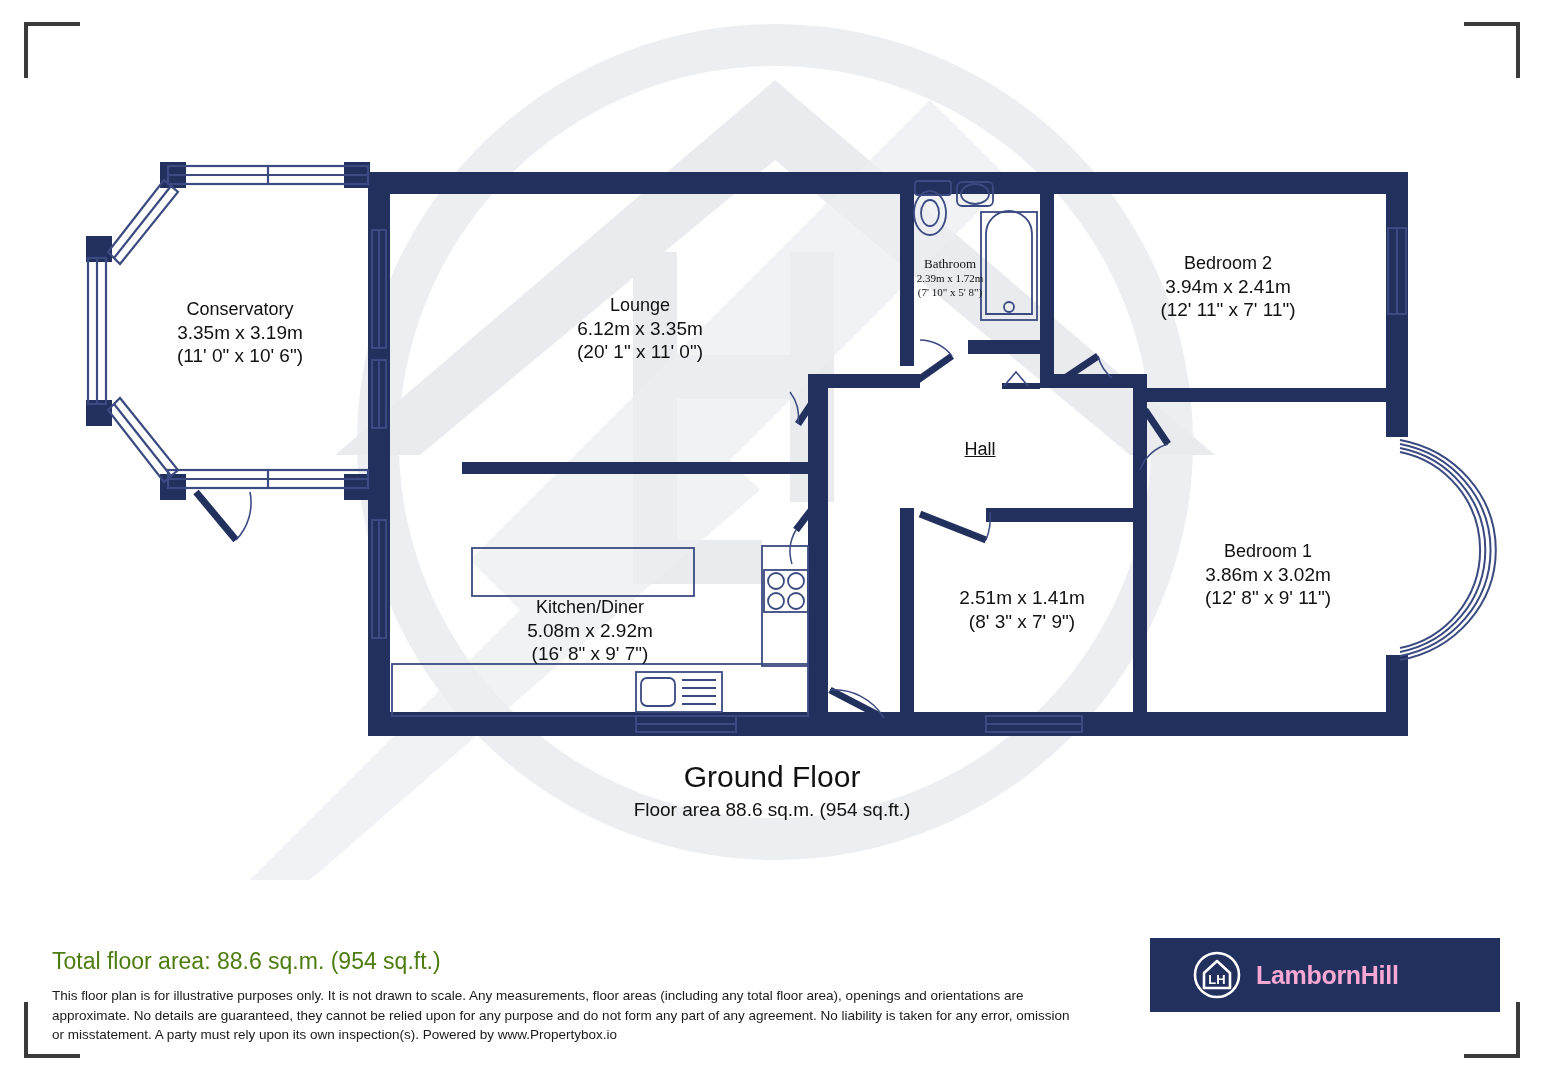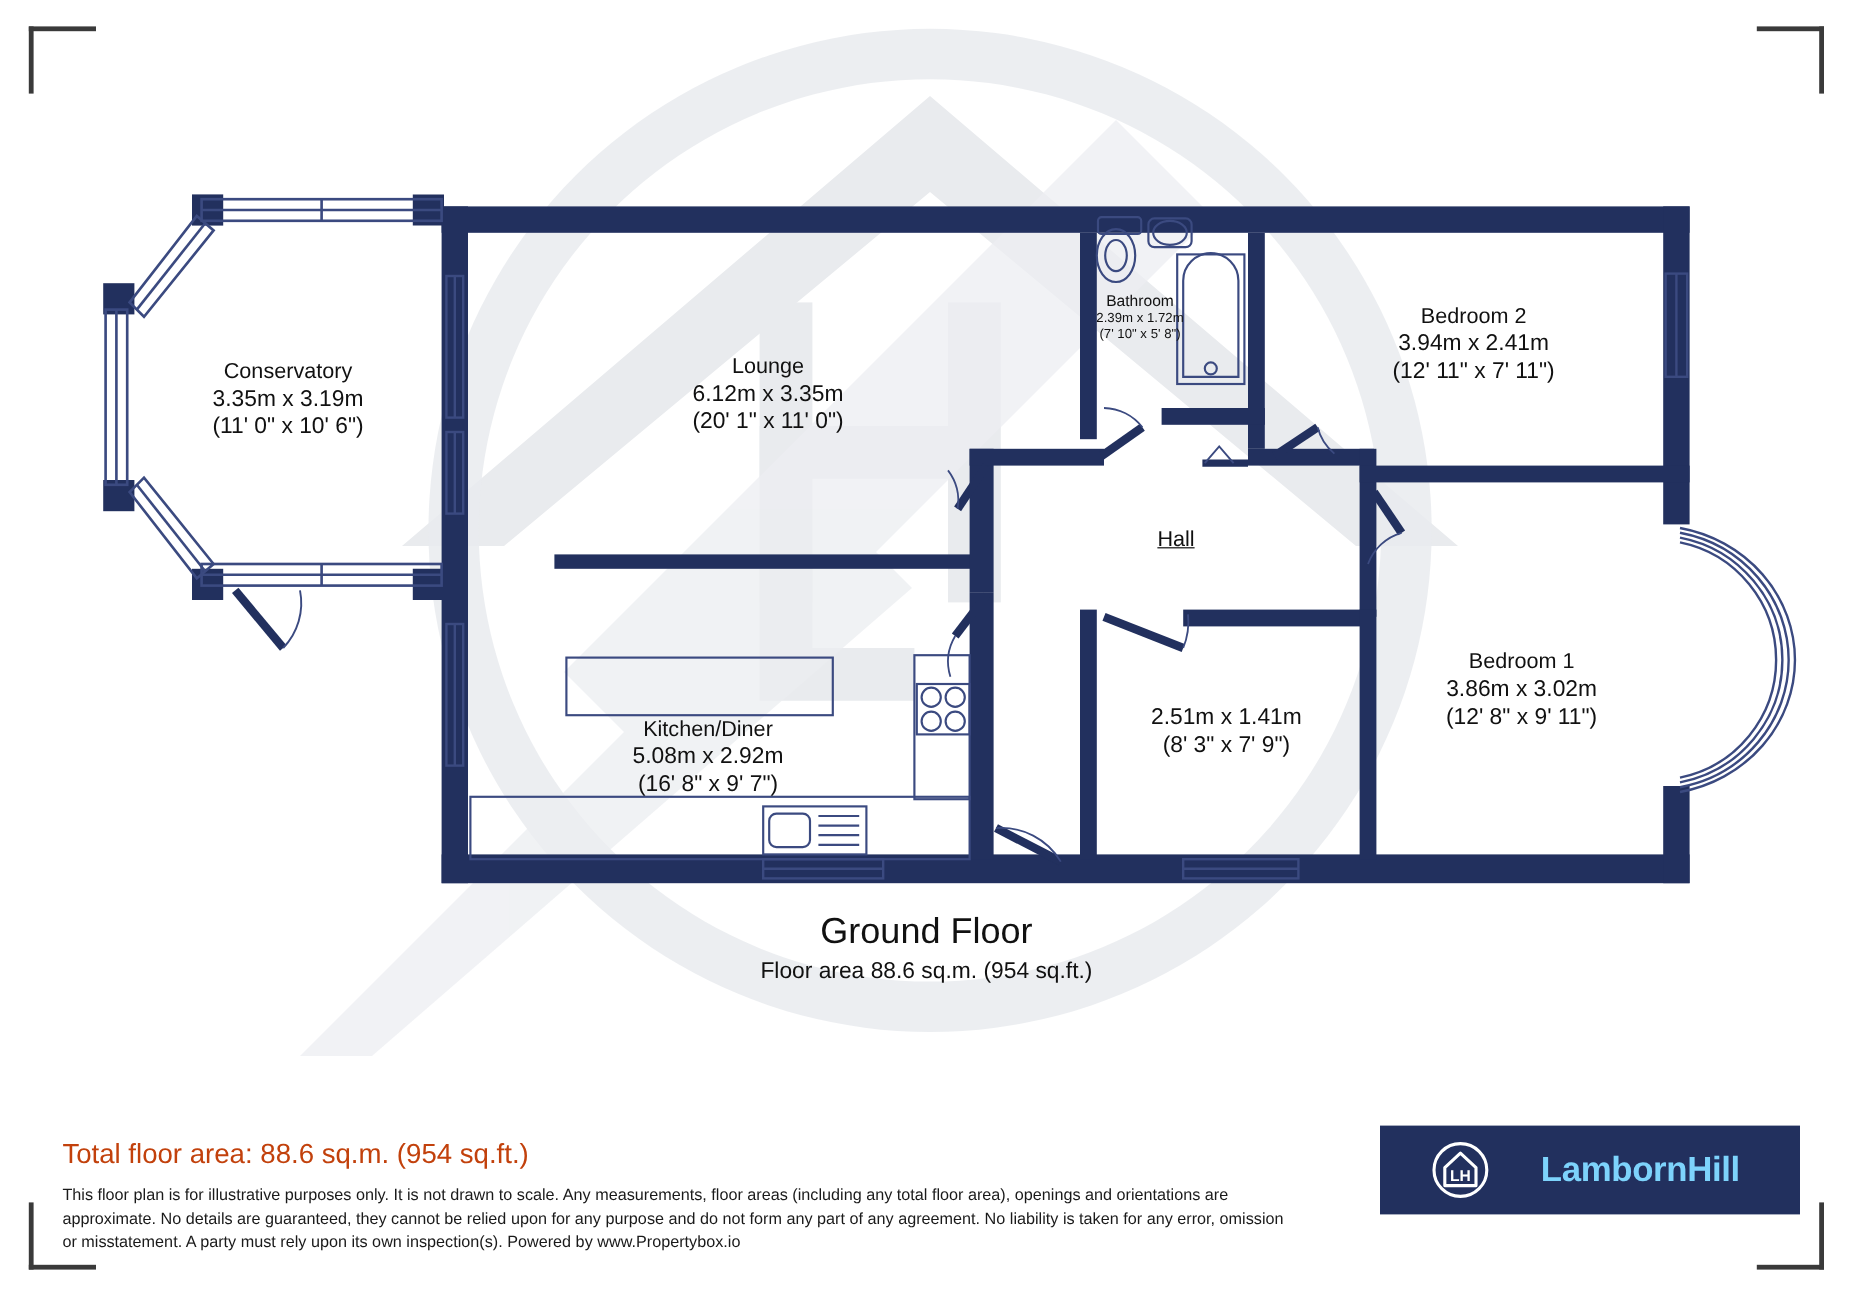--- a/index.html
+++ b/index.html
@@ -23,28 +23,28 @@
   .lbl .rn{font-size:18px;color:#111;white-space:nowrap;}
   .lbl .dm{font-size:19px;color:#111;white-space:nowrap;}
   .lbl.sm .rn{font-size:13px;}
   .lbl.sm .dm{font-size:11px;}
 
   #floor-title{position:absolute;left:0;right:0;text-align:center;}
   #floor-title .ft{font-size:30px;color:#111;}
   #floor-title .fa{font-size:19px;color:#111;margin-top:5px;}
 
   
-  #total-area{position:absolute;left:52px;top:948px;font-size:23px;color:#c2410c;}
+  #total-area{position:absolute;left:52px;top:948px;font-size:23px;color:#4d7c0f;}
   #disclaimer{position:absolute;left:52px;top:986px;width:1030px;
               font-size:13.5px;line-height:1.45;color:#1a1a1a;}
 
   #brand{position:absolute;left:1150px;top:938px;width:350px;height:74px;
          background:#22305e;display:flex;align-items:center;gap:14px;padding-left:42px;
          box-sizing:border-box;}
-  #brand .bt{color:#7dd3fc;font-size:29px;font-weight:bold;letter-spacing:-.3px;white-space:nowrap;margin-left:28px;}
+  #brand .bt{color:#f9a8d4;font-size:25px;font-weight:bold;letter-spacing:-.3px;white-space:nowrap;}
 </style>
 </head>
 <body>
 
 <div id="stage">
 
   <div class="crop tl"></div>
   <div class="crop tr"></div>
   <div class="crop bl"></div>
   <div class="crop br"></div>
@@ -252,21 +252,21 @@
     <div class="dm">3.35m x 3.19m</div>
     <div class="dm">(11' 0" x 10' 6")</div>
   </div>
 
   <div class="lbl" style="left:490px;top:294px;width:300px;">
     <div class="rn">Lounge</div>
     <div class="dm">6.12m x 3.35m</div>
     <div class="dm">(20' 1" x 11' 0")</div>
   </div>
 
-  <div class="lbl sm" style="left:886px;top:243px;width:128px;">
+  <div class="lbl sm" style="left:886px;top:256px;width:128px;font-family:Liberation Serif, serif;">
     <div class="rn">Bathroom</div>
     <div class="dm">2.39m x 1.72m</div>
     <div class="dm">(7' 10" x 5' 8")</div>
   </div>
 
   <div class="lbl" style="left:1078px;top:252px;width:300px;">
     <div class="rn">Bedroom 2</div>
     <div class="dm">3.94m x 2.41m</div>
     <div class="dm">(12' 11" x 7' 11")</div>
   </div>

